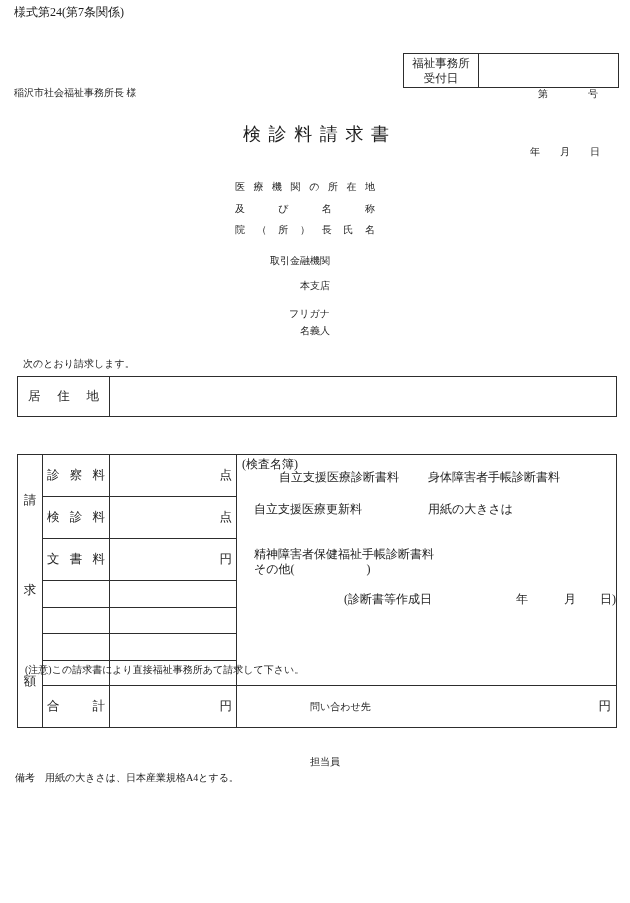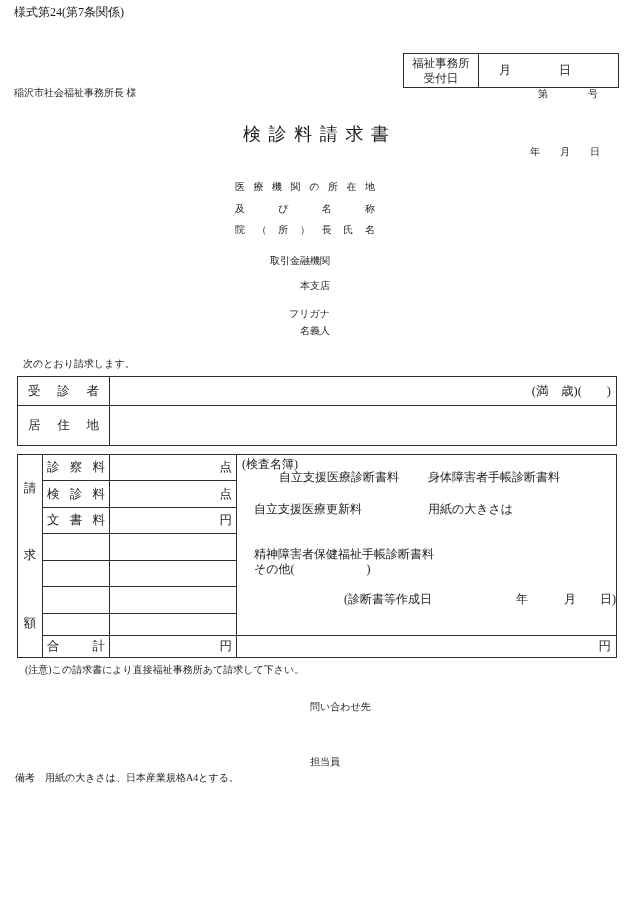--- a/index.html
+++ b/index.html
@@ -25,40 +25,39 @@
 
   
   table { border-collapse:collapse; table-layout:fixed; position:absolute; }
   td { border:1px solid #2d2d2d; font-size:12.5px; vertical-align:middle; padding:0; }
 
   .t1 { left:17px; top:376px; width:600px; }
   .t1 .lbl { padding:0 10px; }
   .t1 .note { text-align:right; padding-right:5px; white-space:pre; }
 
   .t2 { left:17px; top:454px; width:600px; }
-  .t2 .lbl2 { padding:0 4px; }
+  .t2 .lbl2 { padding:12px 4px; }
   .t2 .val2 { text-align:right; padding-right:4px; white-space:pre; }
   .t2 .vert { position:relative; }
   .t2 .vert .stack { position:absolute; inset:0; display:flex; flex-direction:column;
         justify-content:space-around; align-items:center; font-size:12.5px; }
   .t2 .big { position:relative; vertical-align:top; }
   .t2 .big .line { position:absolute; font-size:12px; white-space:pre; }
   .t2 .grand { text-align:right; padding-right:5px; white-space:pre; }
 </style>
 </head>
 <body>
 
 <div class="abs" style="left:14px; top:4px; font-size:12px;">様式第24(第7条関係)</div>
 
 <div class="rbox">
   <div class="rlabel">
     <span>福祉事務所</span>
     <span>受付日</span>
   </div>
-  <div class="rvalue">月　　　　日</div>
 </div>
 
 <div class="abs" style="left:14px; top:86px;">稲沢市社会福祉事務所長 様</div>
 <div class="abs" style="left:538px; top:87px;">第　　　　号</div>
 
 <div class="abs just" style="left:243px; top:122px; width:146px; font-size:18px;">検診料請求書</div>
 
 <div class="abs" style="left:530px; top:145px;">年　　月　　日</div>
 
 <div class="abs just" style="left:235px; top:180px; width:140px;">医療機関の所在地</div>
@@ -71,24 +70,20 @@
 <div class="abs" style="right:300px; top:324px;">名義人</div>
 
 <div class="abs" style="left:23px; top:357px;">次のとおり請求します。</div>
 
 <table class="t1">
   <colgroup>
       <col style="width:92px">
       <col>
     </colgroup>
   <tbody>
-      <tr style="height:29px">
-    <td class="lbl just">受診者</td>
-    <td class="note">(満　歳)(　　)</td>
-  </tr>
   <tr style="height:40px">
     <td class="lbl just">居住地</td>
     <td></td>
   </tr>
 </tbody>
   </table>
 
 <table class="t2">
   <colgroup>
     <col style="width:25px">

